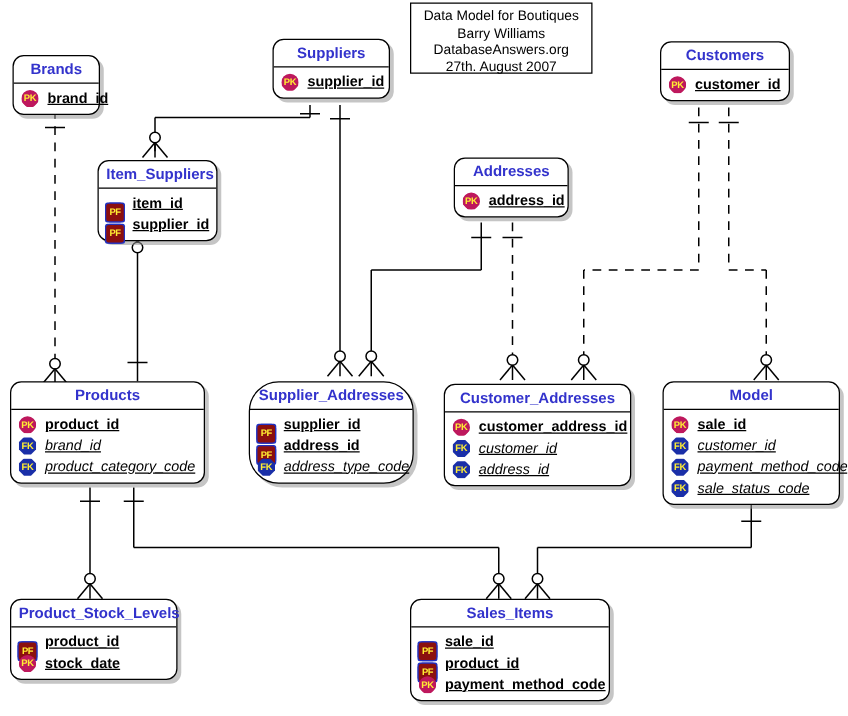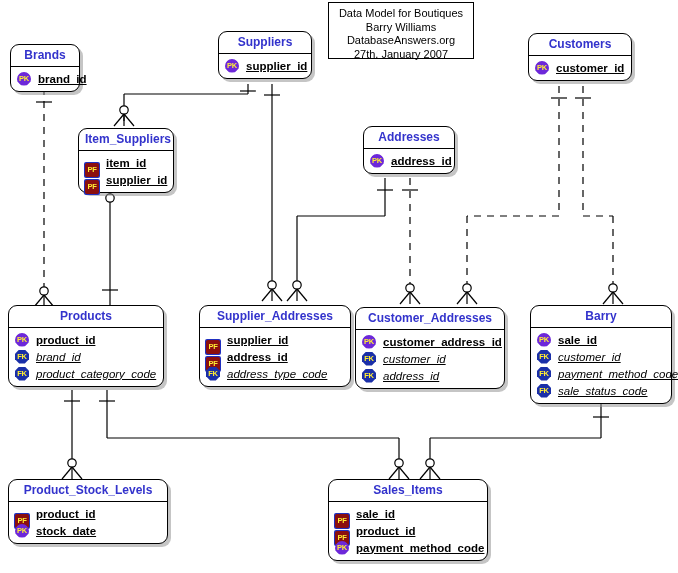--- a/index.html
+++ b/index.html
@@ -93,21 +93,21 @@
     height: 14px;
     flex: 0 0 14px;
     font-size: 7.5px;
     font-weight: bold;
     color: #ffee33;
     line-height: 14px;
     text-align: center;
     letter-spacing: -0.3px;
   }
   .badge.pk {
-    background: #6d28d9;
+    background: #be185d;
     border-radius: 50%;
     clip-path: polygon(30% 0%, 70% 0%, 100% 30%, 100% 70%, 70% 100%, 30% 100%, 0% 70%, 0% 30%);
   }
   .badge.fk {
     background: #1a2fa8;
     clip-path: polygon(30% 0%, 70% 0%, 100% 30%, 100% 70%, 70% 100%, 30% 100%, 0% 70%, 0% 30%);
   }
   .badge.pf {
     background: #8b0f0f;
     border-radius: 2px;
@@ -238,21 +238,21 @@
         <line x1="430" y1="467" x2="440" y2="479"></line>
       </g>
 
     </g>
   </svg>
 
   <div class="titlebox" style="left:328px; top:2px; width:146px; height:57px;">
     <div>Data Model for Boutiques</div>
     <div>Barry Williams</div>
     <div>DatabaseAnswers.org</div>
-    <div>27th. January 2007</div>
+    <div>27th. August 2007</div>
   </div>
 
   <div class="entity" style="left:10px; top:44px; width:70px;">
     <div class="ent-title">Brands</div>
     <div class="attrs">
       <div class="attr key">
         <span class="badge pk">PK</span>
         <span class="attr-name">brand_id</span>
       </div>
     </div>
@@ -313,21 +313,21 @@
         <span class="badge fk">FK</span>
         <span class="attr-name">brand_id</span>
       </div>
       <div class="attr fk">
         <span class="badge fk">FK</span>
         <span class="attr-name">product_category_code</span>
       </div>
     </div>
   </div>
 
-  <div class="entity" style="left:199px; top:305px; width:152px;">
+  <div class="entity" style="left:199px; top:305px; width:132px;border-radius:24px;">
     <div class="ent-title">Supplier_Addresses</div>
     <div class="attrs">
       <div class="attr key">
         <span class="badge pf">PF</span>
         <span class="attr-name">supplier_id</span>
       </div>
       <div class="attr key">
         <span class="badge pf">PF</span>
         <span class="attr-name">address_id</span>
       </div>
@@ -350,42 +350,42 @@
         <span class="attr-name">customer_id</span>
       </div>
       <div class="attr fk">
         <span class="badge fk">FK</span>
         <span class="attr-name">address_id</span>
       </div>
     </div>
   </div>
 
   <div class="entity" style="left:530px; top:305px; width:142px;">
-    <div class="ent-title">Barry</div>
+    <div class="ent-title">Model</div>
     <div class="attrs">
       <div class="attr key">
         <span class="badge pk">PK</span>
         <span class="attr-name">sale_id</span>
       </div>
       <div class="attr fk">
         <span class="badge fk">FK</span>
         <span class="attr-name">customer_id</span>
       </div>
       <div class="attr fk">
         <span class="badge fk">FK</span>
         <span class="attr-name">payment_method_code</span>
       </div>
       <div class="attr fk">
         <span class="badge fk">FK</span>
         <span class="attr-name">sale_status_code</span>
       </div>
     </div>
   </div>
 
-  <div class="entity" style="left:8px; top:479px; width:160px;">
+  <div class="entity" style="left:8px; top:479px; width:134px;">
     <div class="ent-title">Product_Stock_Levels</div>
     <div class="attrs">
       <div class="attr key">
         <span class="badge pf">PF</span>
         <span class="attr-name">product_id</span>
       </div>
       <div class="attr key">
         <span class="badge pk">PK</span>
         <span class="attr-name">stock_date</span>
       </div>

